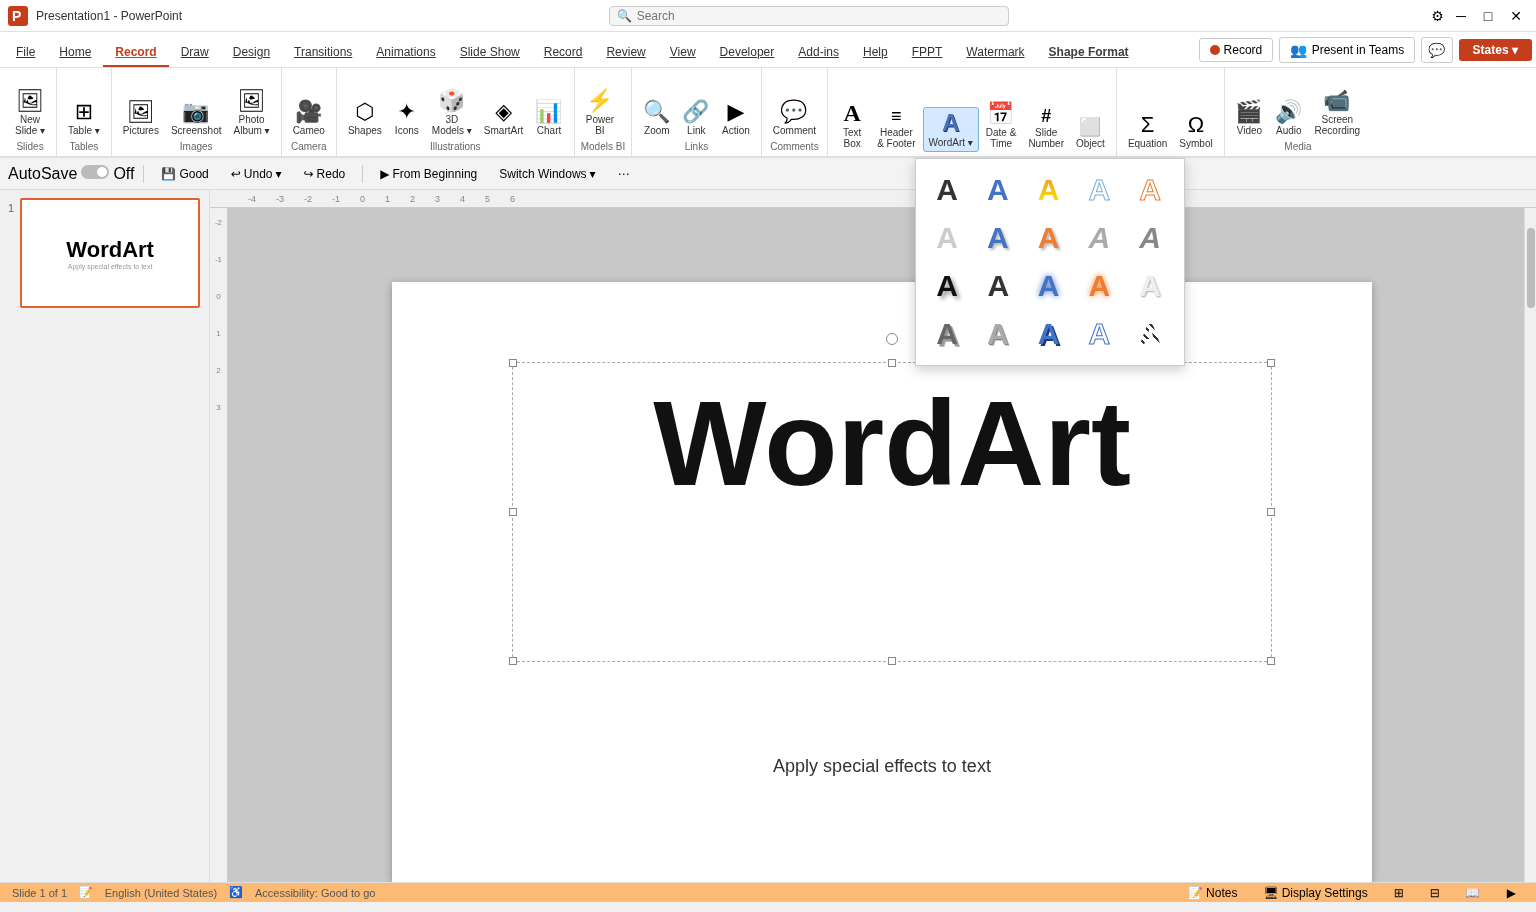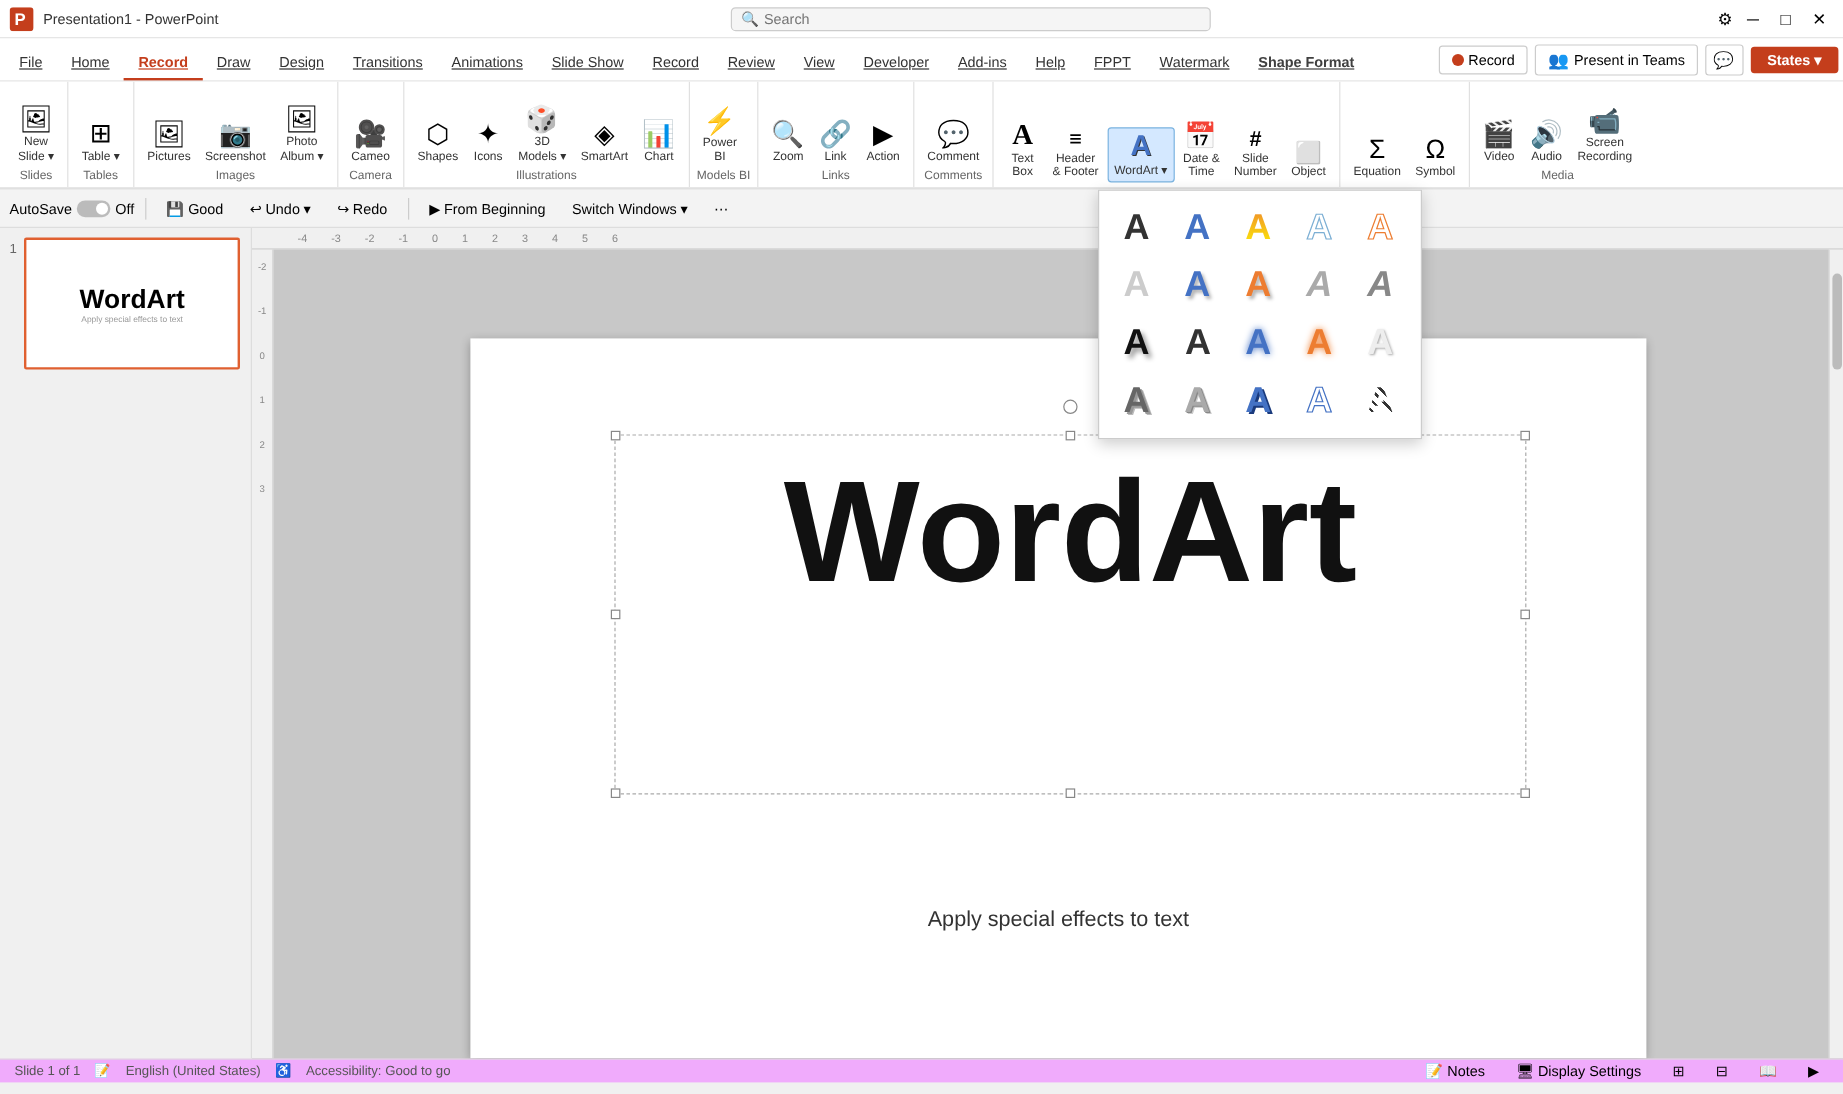--- a/index.html
+++ b/index.html
@@ -133,21 +133,21 @@
     }
     .toolbar-btn {
       padding: 2px 8px;
       border: none;
       background: none;
       cursor: pointer;
       font-size: 12px;
       border-radius: 2px;
       display: flex; align-items: center; gap: 3px;
     }
-    .autosave-toggle { display: flex; align-items: center; gap: 4px; font-size: 12px; }
+    .autosave-toggle { display: flex; gap: 4px; font-size: 16px; }
     .toggle-switch {
       width: 28px; height: 14px; background: #bbb; border-radius: 7px;
       position: relative; display: inline-block; cursor: pointer;
     }
     .toggle-switch .knob {
       width: 10px; height: 10px; background: white; border-radius: 50%;
       position: absolute; top: 2px; right: 2px;
     }
     .toolbar-sep { width: 1px; height: 18px; background: #ccc; margin: 0 3px; }
 
@@ -283,21 +283,21 @@
     .wa-item {
       width: 42px; height: 42px;
       display: flex; align-items: center; justify-content: center;
       cursor: pointer; border-radius: 3px;
       font-size: 28px; font-weight: bold; font-family: Arial, sans-serif;
     }
 
     
     #status-bar {
       height: 20px;
-      background: #f0abfc;
+      background: #fdba74;
       border-top: 1px solid #ddd;
       display: flex;
       align-items: center;
       padding: 0 12px;
       gap: 12px;
       font-size: 11px;
       color: #555;
     }
     .status-right { margin-left: auto; display: flex; align-items: center; gap: 10px; }
   </style>

